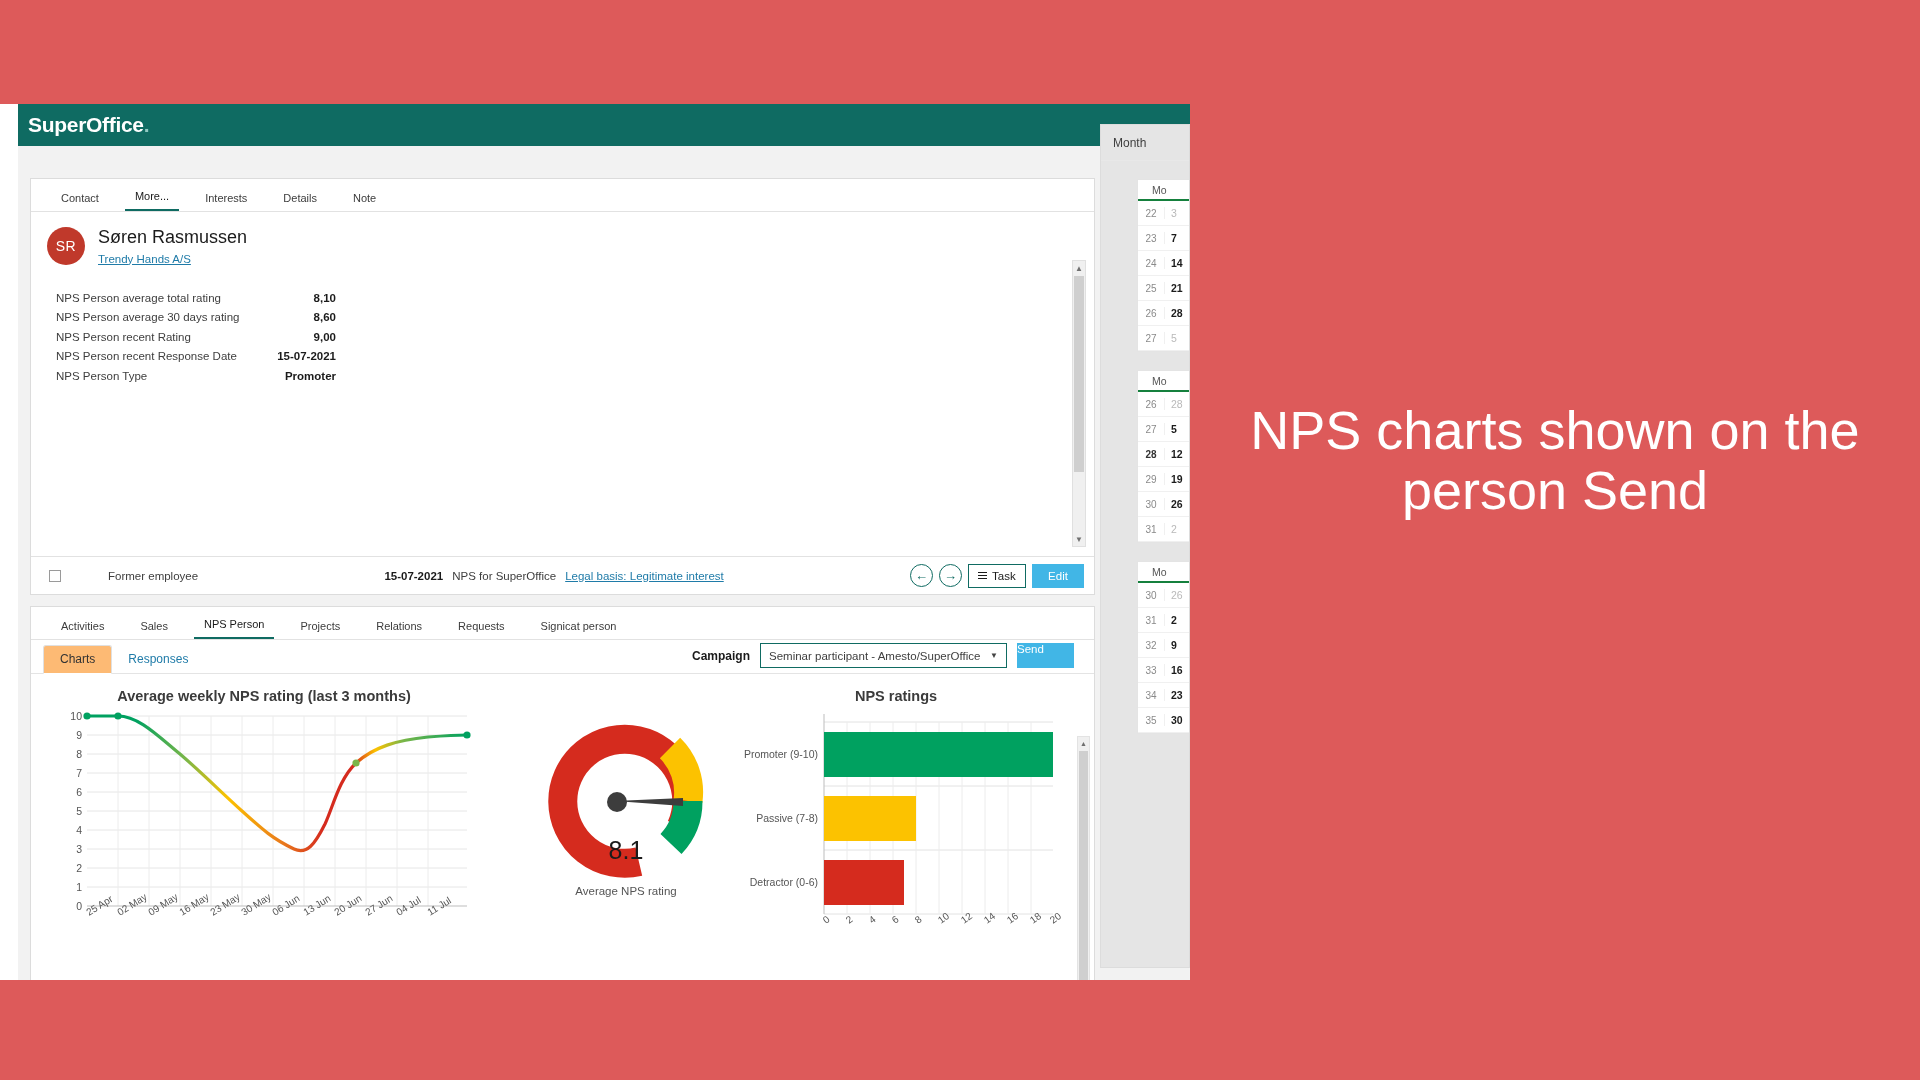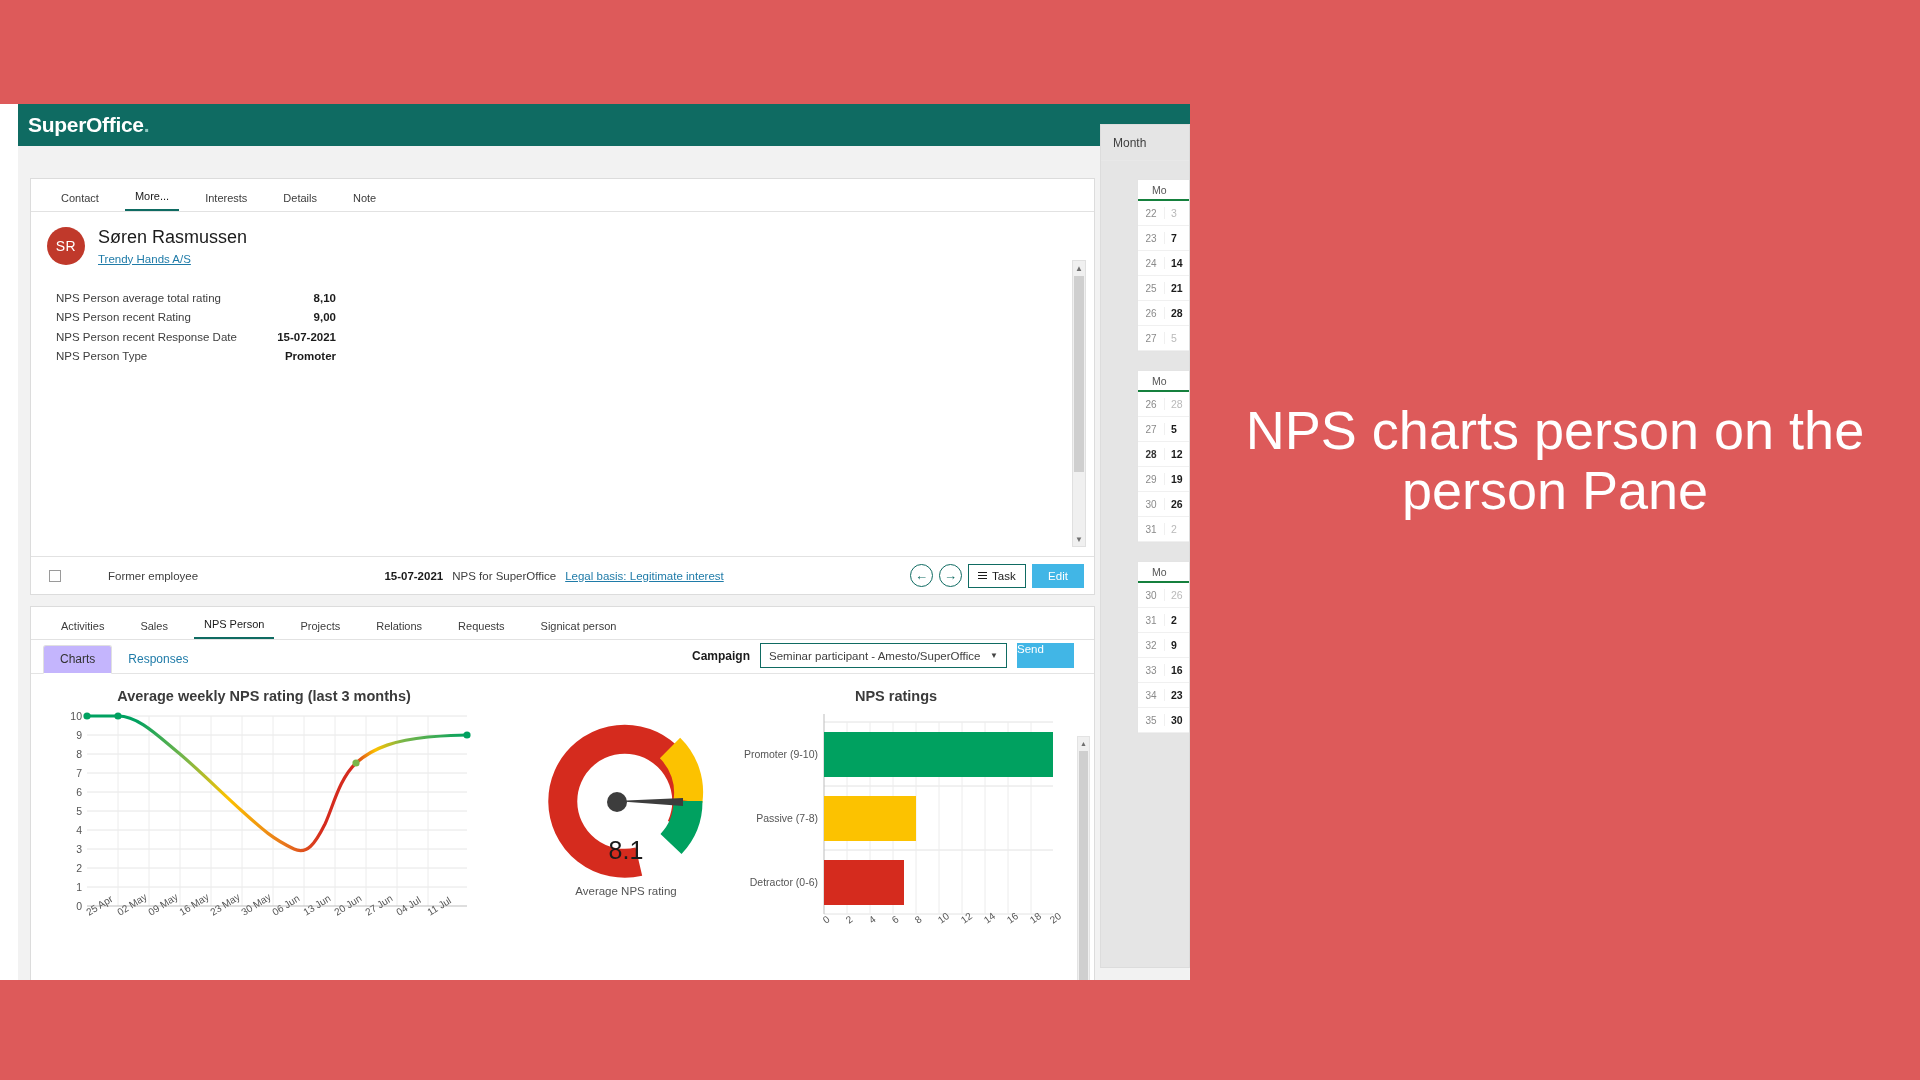--- a/index.html
+++ b/index.html
@@ -158,21 +158,21 @@
   .subtab-row {
     display: flex; align-items: flex-end;
     height: 34px; padding-left: 12px;
     border-bottom: 1px solid #e4e4e4;
     position: relative;
   }
   .subtab {
     font-size: 12px; padding: 6px 16px 7px 16px; cursor: pointer; color: #1f7ba8;
   }
   .subtab.active {
-    color: #333; background: #c4b5fd;
+    color: #333; background: #fdba74;
     border: 1px solid #e0e0e0; border-bottom: 1px solid #fff;
     border-radius: 3px 3px 0 0; margin-bottom: -1px;
   }
   .campaign-wrap {
     margin-left: auto; display: flex; align-items: center; gap: 10px;
     padding: 0 20px 5px 0;
   }
   .campaign-label { font-size: 12px; font-weight: bold; color: #1b1b1b; }
   .campaign-select {
     width: 247px; height: 25px;
@@ -295,20 +295,24 @@
         <div class="person-text">
           <div class="person-name">Søren Rasmussen</div>
           <div><span class="person-company">Trendy Hands A/S</span></div>
         </div>
       </div>
 
       <div class="fields-area">
         <div class="field-row">
           <div class="field-label">NPS Person average total rating</div>
           <div class="field-value">8,10</div>
+        </div>
+        <div class="field-row">
+          <div class="field-label">NPS Person average 30 days rating</div>
+          <div class="field-value">8,60</div>
         </div>
         <div class="field-row">
           <div class="field-label">NPS Person recent Rating</div>
           <div class="field-value">9,00</div>
         </div>
         <div class="field-row">
           <div class="field-label">NPS Person recent Response Date</div>
           <div class="field-value">15-07-2021</div>
         </div>
         <div class="field-row">
@@ -614,13 +618,13 @@
         <div class="mc-week">34</div>
         <div class="mc-day">23</div>
       </div>
     <div class="mc-row">
         <div class="mc-week">35</div>
         <div class="mc-day">30</div>
       </div>
   </div>
 </div>
 
-<div class="caption">NPS charts person on the person Pane</div>
+<div class="caption">NPS charts shown on the person Send</div>
 
 </body></html>

